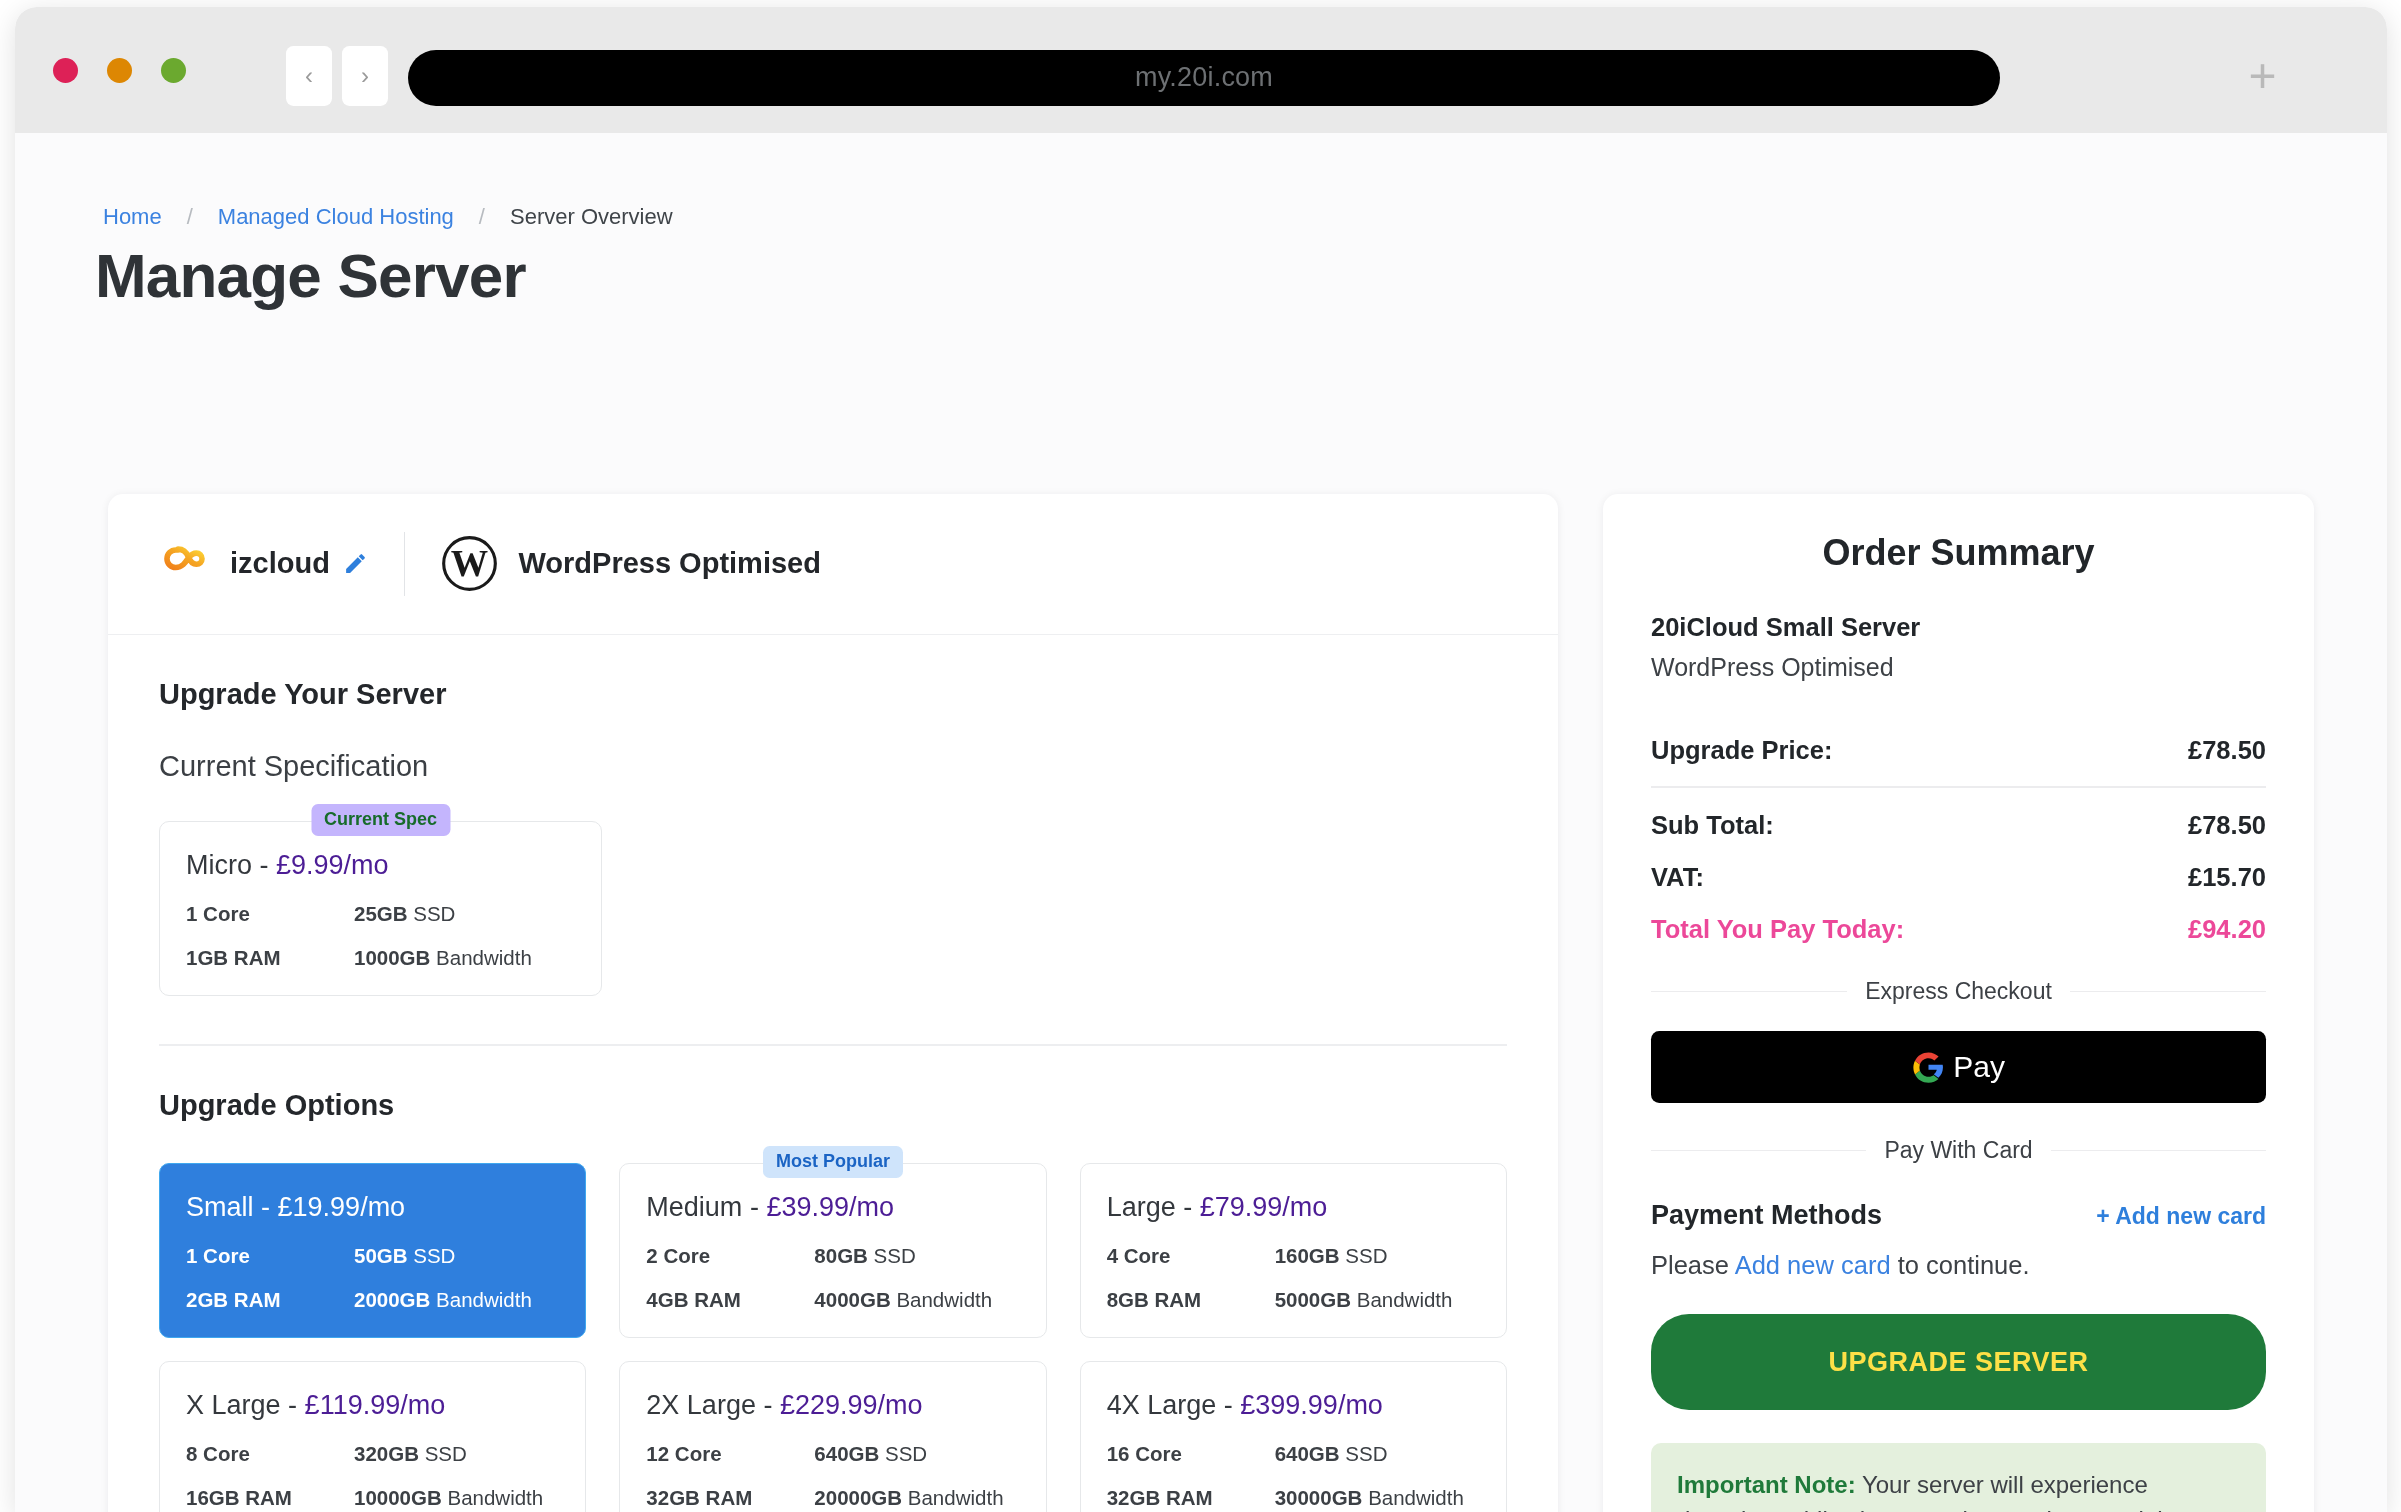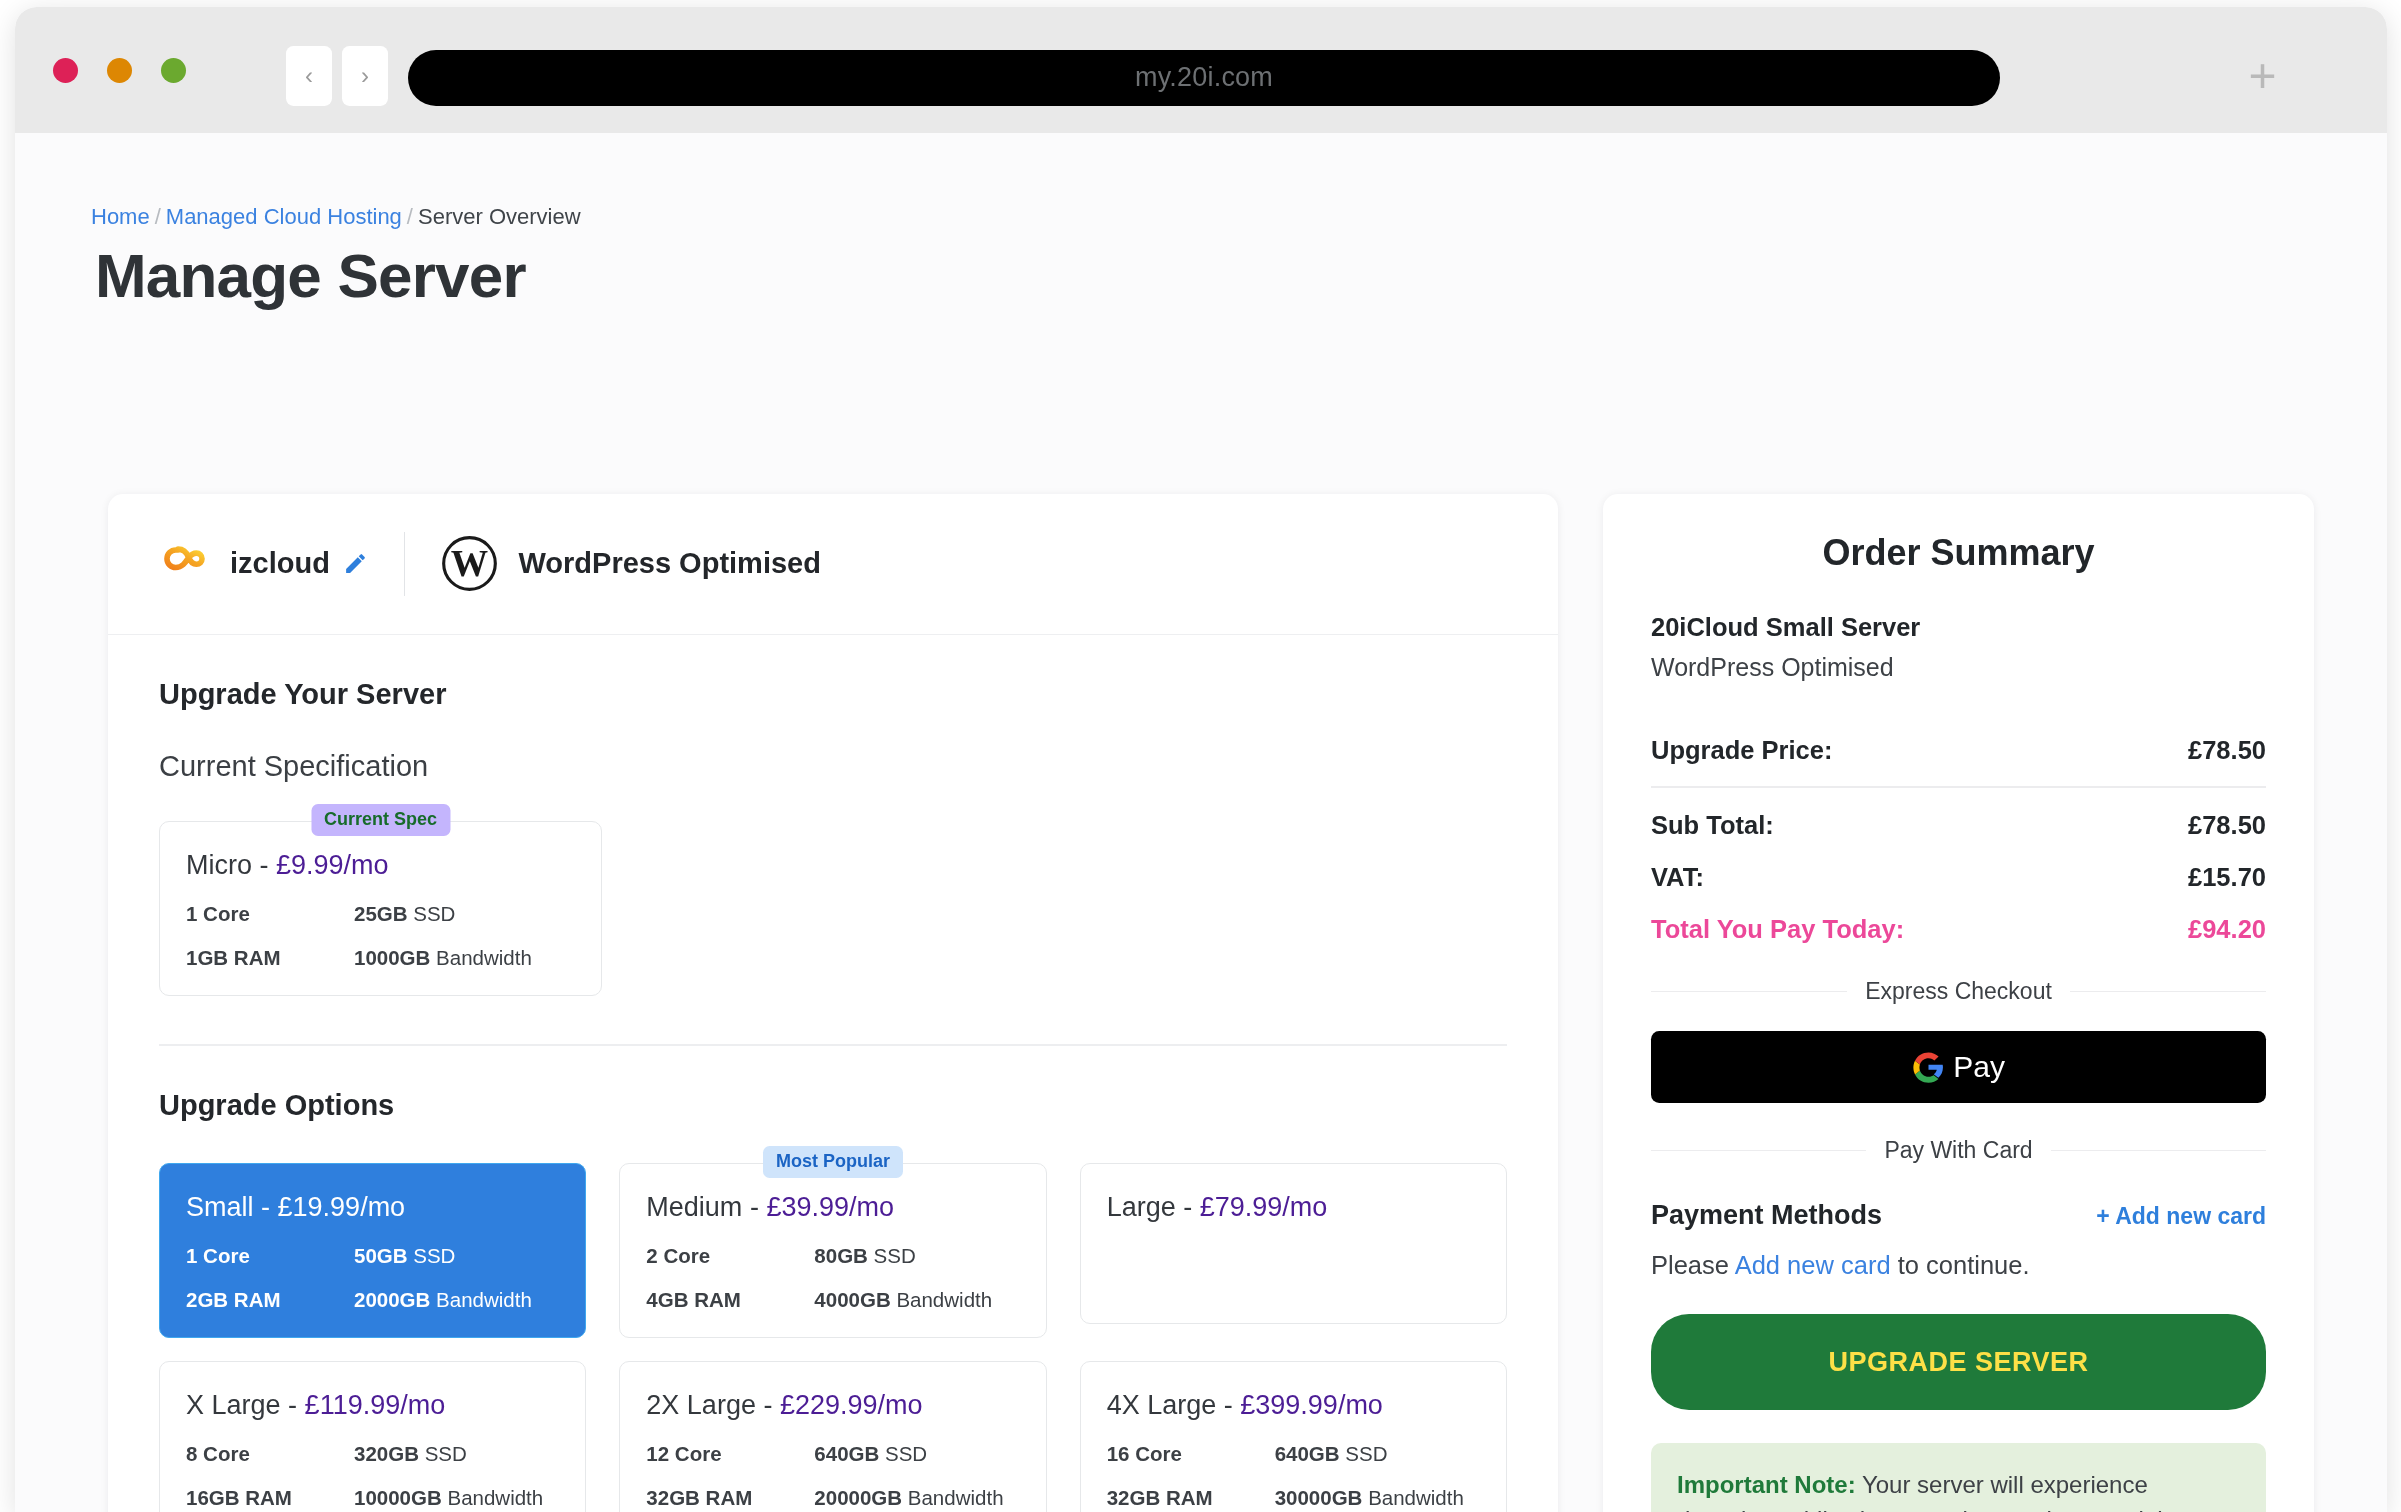--- a/index.html
+++ b/index.html
@@ -54,22 +54,22 @@
   }
 
   
   .page {
     position: absolute; top: 126px; left: 0; right: 0; bottom: 0;
     background: #fbfbfc;
     padding: 0;
   }
 
   .breadcrumb {
-    position: absolute; left: 76px; top: 71px;
-    font-size: 22px; color: #34373b; display: flex; gap: 5px; align-items: center;
+    position: absolute; left: 88px; top: 71px;
+    font-size: 22px; color: #34373b; display: flex; gap: 25px; align-items: center;
   }
   .breadcrumb a { color: #3b82e0; text-decoration: none; }
   .breadcrumb .sep { color: #b7bbc0; }
   .breadcrumb .cur { color: #3f4449; }
 
   .page-title {
     position: absolute; left: 80px; top: 107px;
     font-size: 62px; font-weight: bold; color: #2f3337; letter-spacing: -0.8px;
   }
 
@@ -313,20 +313,30 @@
                   <div class="spec-row">
                     <span class="c1"><b>4GB RAM</b></span>
                     <span><b>4000GB</b> <span>Bandwidth</span></span>
                   </div>
                 </div>
               </div>
             </div>
             <div class="opt">
               <div class="spec-card">
                 <div class="spec-title"><span>Large</span> <span>-</span> <span class="price">£79.99/mo</span></div>
+                <div class="spec-rows">
+                  <div class="spec-row">
+                    <span class="c1"><b>4 Core</b></span>
+                    <span><b>160GB</b> <span>SSD</span></span>
+                  </div>
+                  <div class="spec-row">
+                    <span class="c1"><b>8GB RAM</b></span>
+                    <span><b>5000GB</b> <span>Bandwidth</span></span>
+                  </div>
+                </div>
               </div>
             </div>
             <div class="opt">
               <div class="spec-card">
                 <div class="spec-title"><span>X Large</span> <span>-</span> <span class="price">£119.99/mo</span></div>
                 <div class="spec-rows">
                   <div class="spec-row">
                     <span class="c1"><b>8 Core</b></span>
                     <span><b>320GB</b> <span>SSD</span></span>
                   </div>

